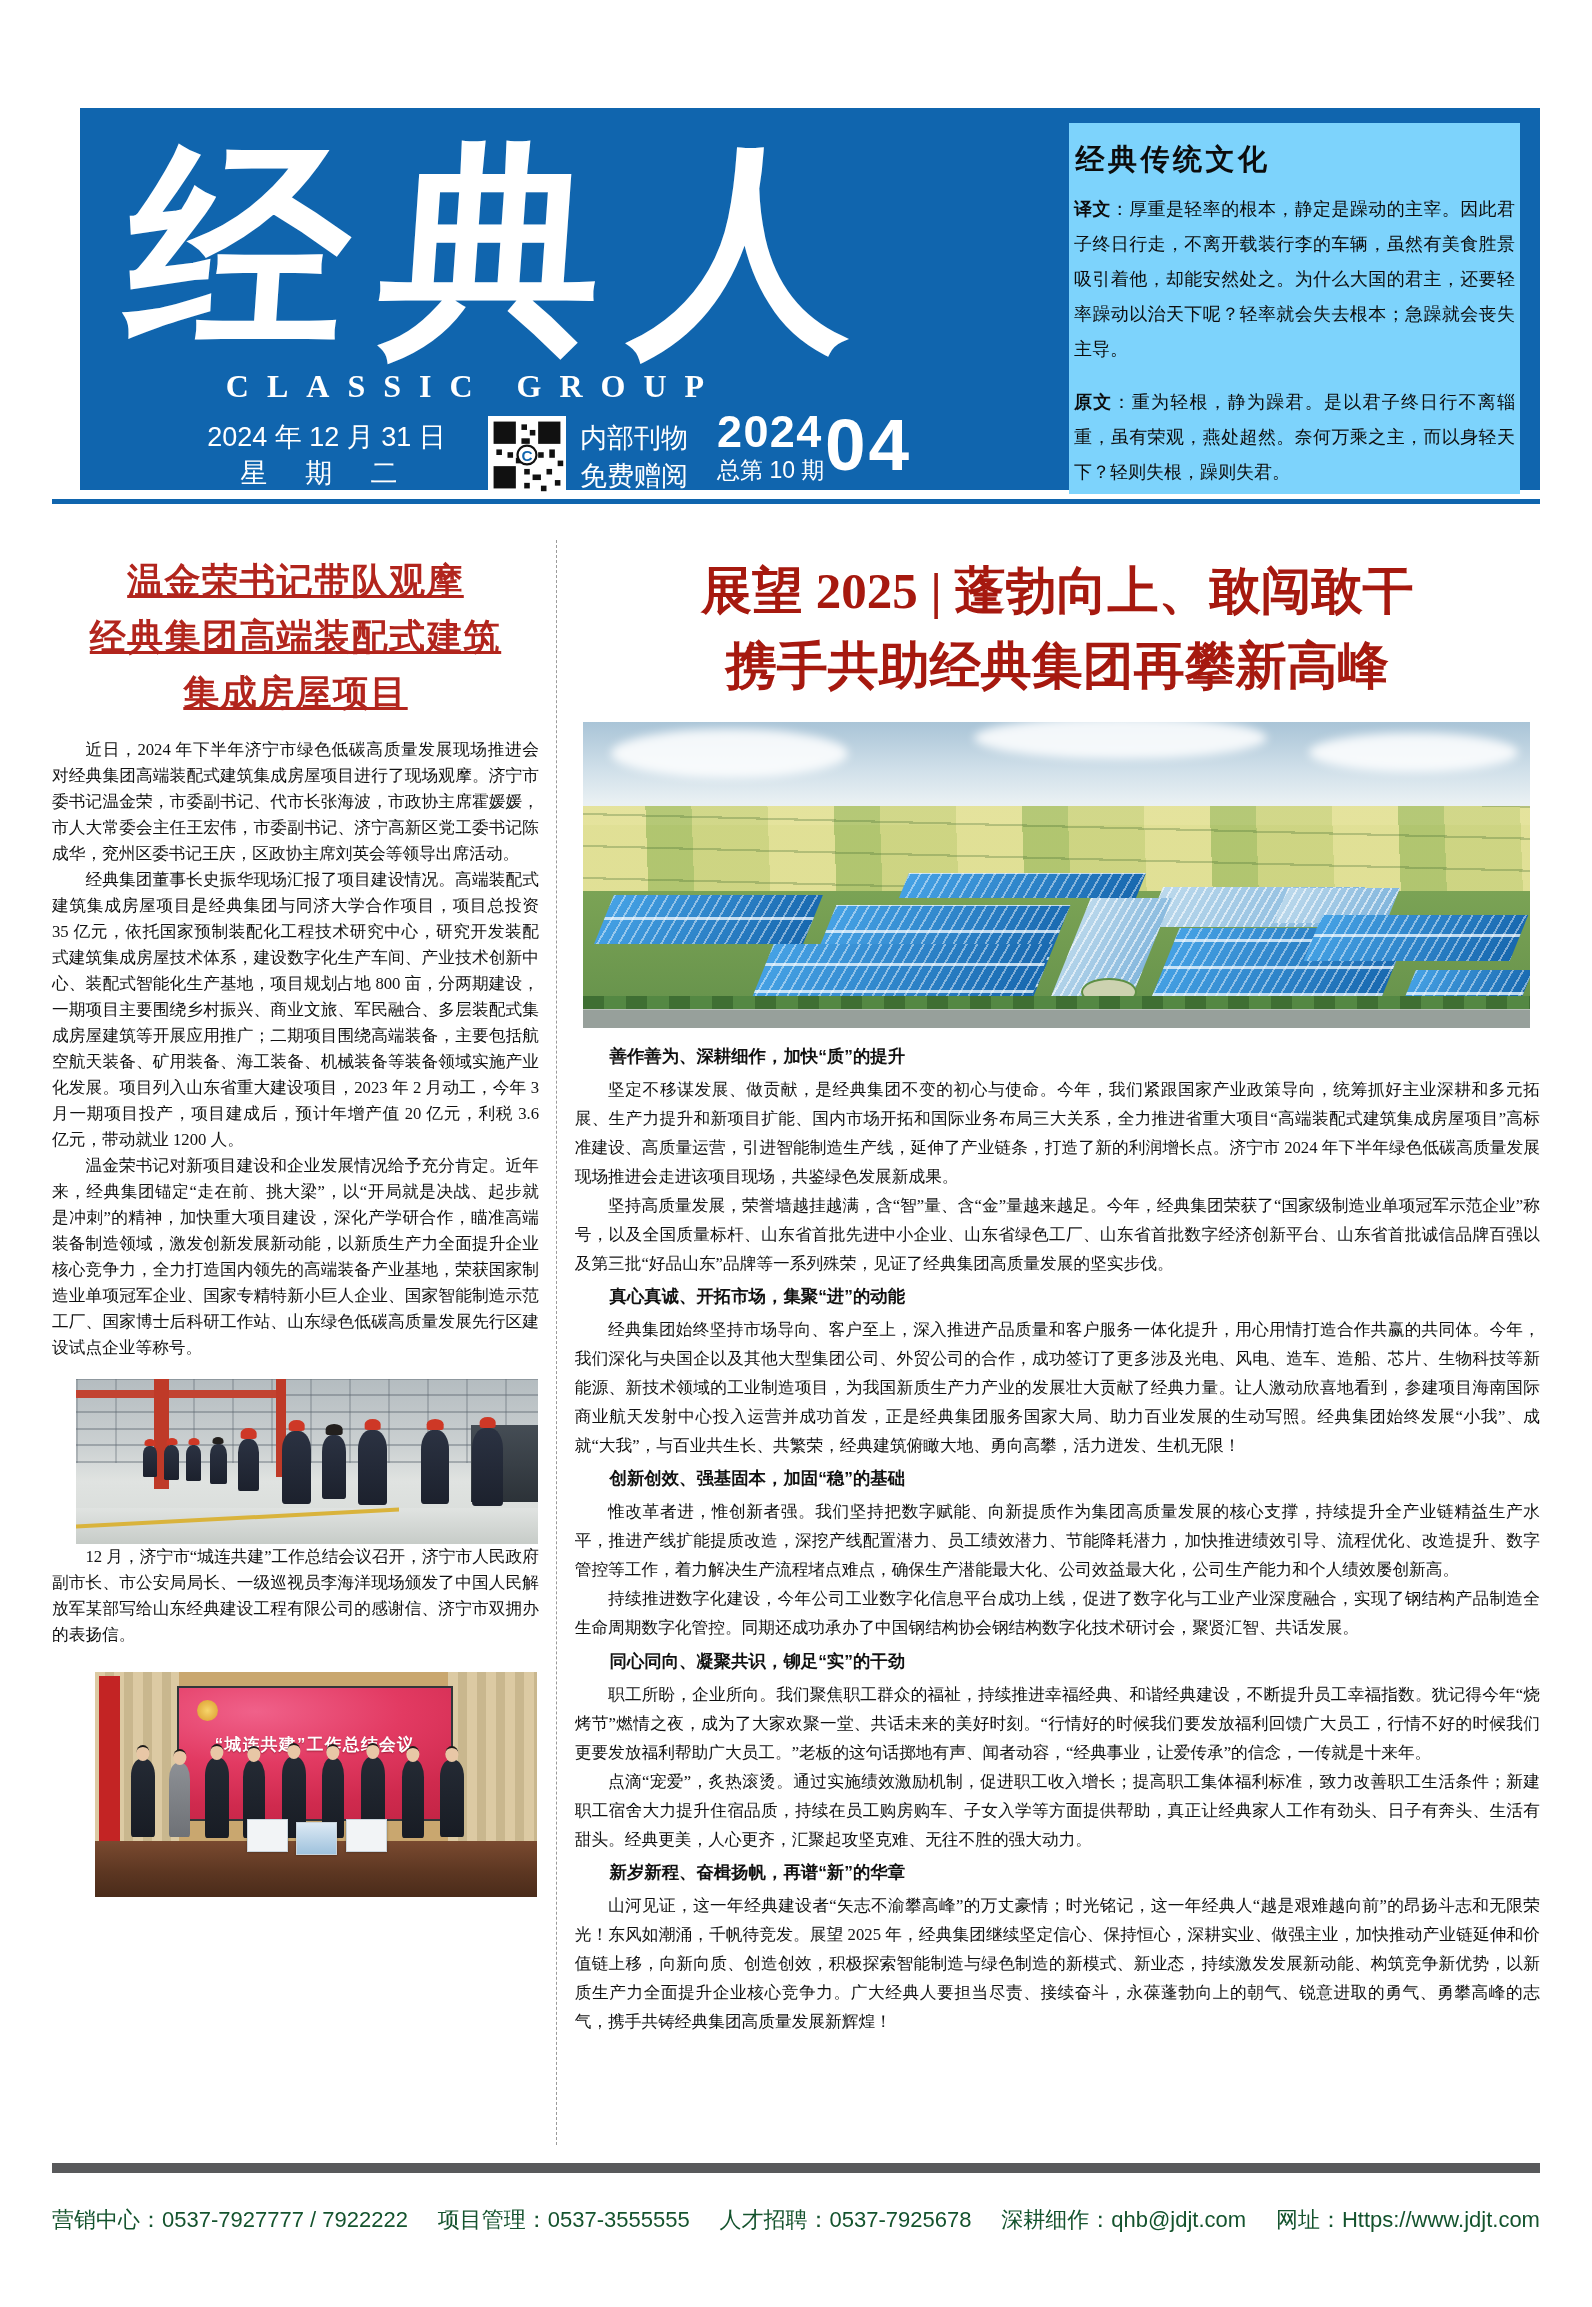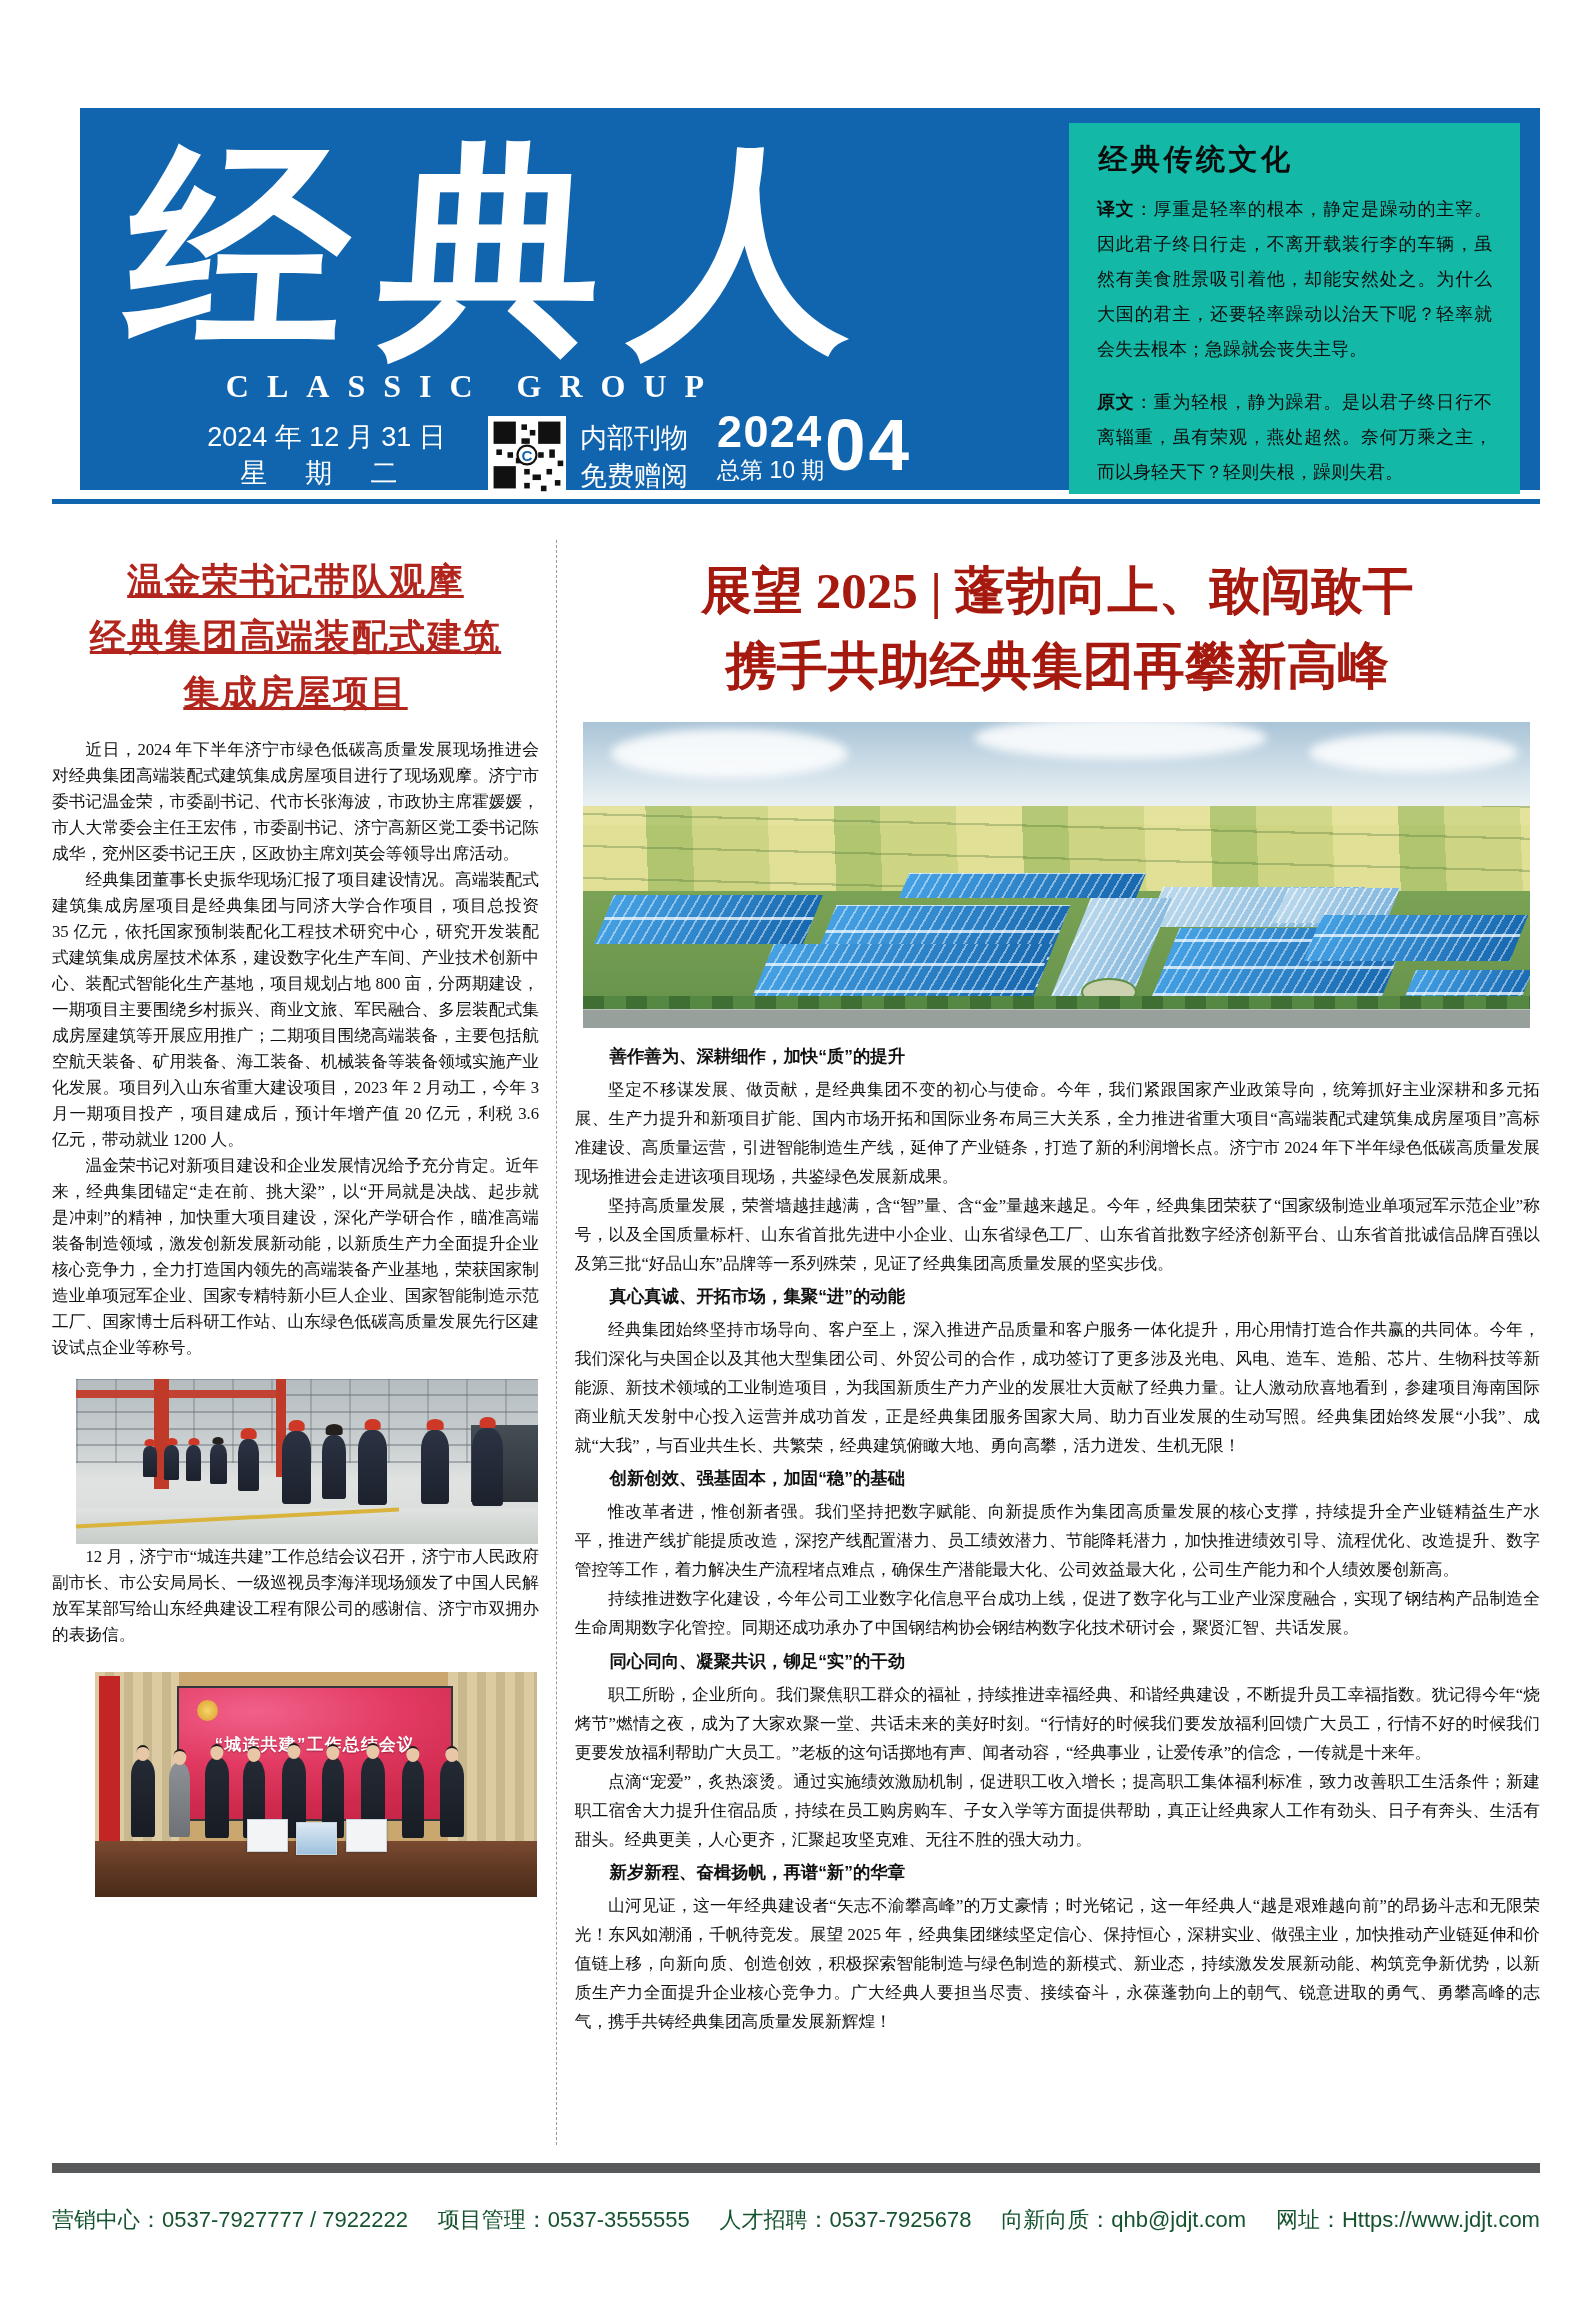--- a/index.html
+++ b/index.html
@@ -20,22 +20,22 @@
   .qr{position:absolute;left:488px;top:416px;width:78px;height:78px;background:#fff;}
   .publbl{position:absolute;left:580px;top:419px;color:#fff;font-family:"Liberation Sans",sans-serif;
           font-size:27px;line-height:38px;}
   .issueY{position:absolute;left:717px;top:406px;color:#fff;font-family:"Liberation Sans",sans-serif;
           font-weight:600;font-size:45px;letter-spacing:1.4px;}
   .issueN{position:absolute;left:717px;top:455px;color:#fff;font-family:"Liberation Sans",sans-serif;font-size:23px;}
   .issue04{position:absolute;left:825px;top:403px;color:#fff;font-family:"Liberation Sans",sans-serif;
            font-weight:800;font-size:73px;letter-spacing:2.8px;}
 
   
-  .culture{position:absolute;left:1069px;top:123px;width:451px;height:371px;background:#14b8a6;
-           box-sizing:border-box;padding:14px 28px;color:#0c0c0c;}
+  .culture{position:absolute;left:1069px;top:123px;width:451px;height:371px;background:#7dd3fc;
+           box-sizing:border-box;padding:14px 5px;color:#0c0c0c;}
   .cul-title{font-family:"Liberation Sans",sans-serif;font-weight:bold;font-size:29px;
              letter-spacing:3.5px;margin:2.8px 0 12.6px 1.4px;}
   .cul-p{font-size:18px;line-height:35px;text-align:justify;margin:0 0 18px 0;}
   .cul-p b{font-family:"Liberation Sans",sans-serif;}
 
   
   .columns{position:absolute;left:52px;top:534px;width:1488px;display:flex;align-items:flex-start;}
   .col-left{width:487px;flex:0 0 487px;}
   .divider{align-self:stretch;border-left:1.4px dashed #9a9a9a;margin:5.6px 18px 0 16.7px;min-height:1605px;}
   .col-right{flex:1;min-width:0;}
@@ -289,18 +289,18 @@
         <p>山河见证，这一年经典建设者“矢志不渝攀高峰”的万丈豪情；时光铭记，这一年经典人“越是艰难越向前”的昂扬斗志和无限荣光！东风如潮涌，千帆待竞发。展望 2025 年，经典集团继续坚定信心、保持恒心，深耕实业、做强主业，加快推动产业链延伸和价值链上移，向新向质、创造创效，积极探索智能制造与绿色制造的新模式、新业态，持续激发发展新动能、构筑竞争新优势，以新质生产力全面提升企业核心竞争力。广大经典人要担当尽责、接续奋斗，永葆蓬勃向上的朝气、锐意进取的勇气、勇攀高峰的志气，携手共铸经典集团高质量发展新辉煌！</p>
       </div>
     </div>
   </div>
 
   <div class="foot-bar"></div>
   <div class="foot-row">
     <span>营销中心：0537-7927777 / 7922222</span>
     <span>项目管理：0537-3555555</span>
     <span>人才招聘：0537-7925678</span>
-    <span>向新向质：qhb@jdjt.com</span>
+    <span>深耕细作：qhb@jdjt.com</span>
     <span>网址：Https://www.jdjt.com</span>
   </div>
 
 </div>
 
 
 </body></html>

